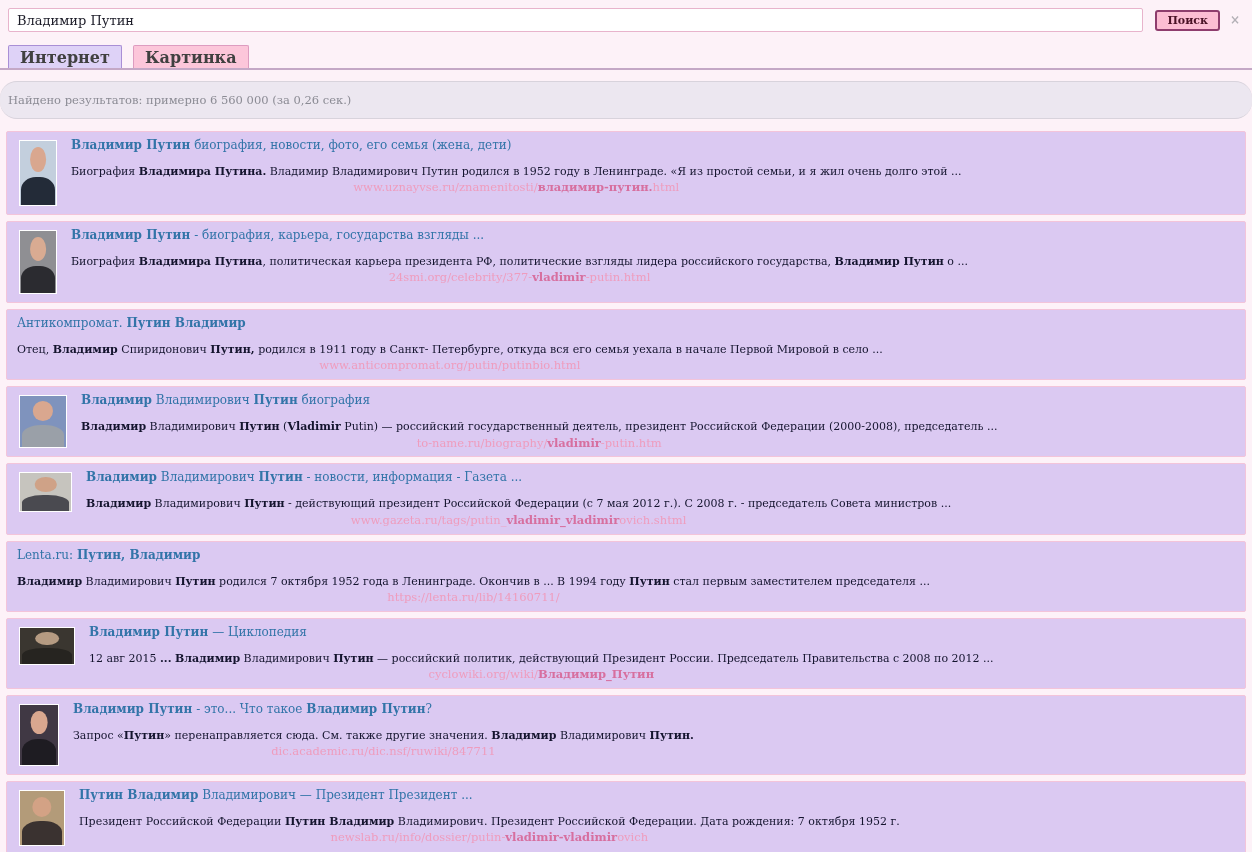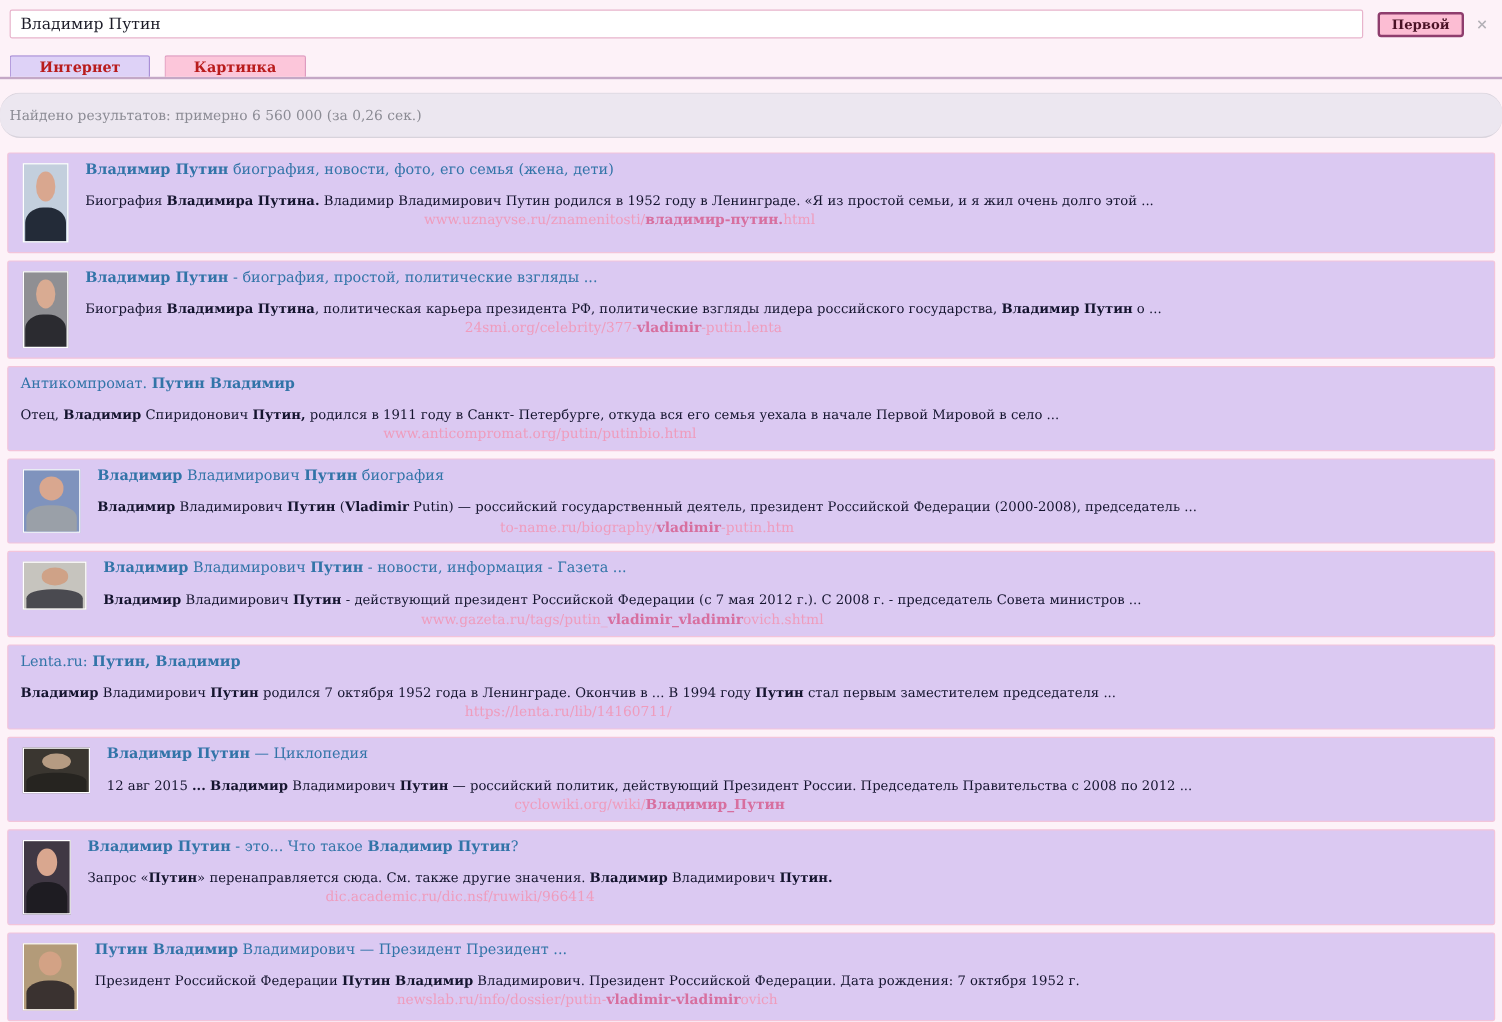--- a/index.html
+++ b/index.html
@@ -17,21 +17,21 @@
   
   .searchbar{display:flex;align-items:center;padding:8px 6px 0 8px;}
   .search-input{flex:1;height:24px;border:1px solid var(--input-border);border-radius:2px;
     background:#fff;padding:2px 8px;font-family:"DejaVu Serif",serif;font-size:13px;color:#1c1c28;outline:none;}
   .search-btn{margin-left:12px;padding:2px 10px;background:var(--button-bg);
     border:2px solid var(--button-border);border-radius:3px;font-family:"DejaVu Serif",serif;
     font-size:11px;font-weight:bold;color:var(--button-ink);cursor:pointer;}
   .close-x{margin:0 6px 0 10px;color:var(--close-gray);font-size:12px;font-weight:bold;cursor:pointer;line-height:1;}
   
   .tabs{margin-top:13px;padding-left:8px;border-bottom:2px solid var(--tabs-line);}
-  .tab{display:inline-block;padding:2px 24px 1px;font-size:12px;font-weight:bold;color:#b91c1c;
+  .tab{display:inline-block;padding:2px 11px 1px;font-size:16px;font-weight:bold;color:#404040;
     border:1px solid;border-bottom:none;border-radius:2px 2px 0 0;margin-right:6px;cursor:pointer;position:relative;top:0;}
   .tab.internet{background:var(--tab-internet-bg);border-color:var(--tab-internet-border);}
   .tab.picture{background:var(--tab-picture-bg);border-color:var(--tab-picture-border);}
   
   .stats{margin-top:11px;background:var(--stats-bg);border-top:1px solid var(--stats-border);
     border-bottom:1px solid var(--stats-border);padding:11px 8px;font-size:11.5px;color:var(--stats-ink);border-radius:17px;}
   
   .results{margin-top:12px;padding:0 6px;}
   .card{background:var(--card-bg);border:1px solid var(--card-border);border-radius:2px;
     margin-bottom:6px;padding:6px 10px;display:flex;align-items:flex-start;}
@@ -44,21 +44,21 @@
   .rurl{font-size:11.5px;line-height:1.3;color:var(--url-pink);margin-top:1px;text-align:center;}
   .rurl b{color:var(--url-pink-bold);}
 </style>
 </head>
 <body>
 
 <div>
 
   <div class="searchbar">
     <input class="search-input" type="text" value="Владимир Путин" style="">
-    <button class="search-btn">Первой</button>
+    <button class="search-btn">Поиск</button>
     <span class="close-x">×</span>
   </div>
 
   <div class="tabs">
     <span class="tab internet">Интернет</span>
     <span class="tab picture">Картинка</span>
   </div>
 
   <div class="stats">Найдено результатов: примерно 6 560 000 (за 0,26 сек.)</div>
 
@@ -73,23 +73,23 @@
       <div class="rsnippet"><span>Биография </span><b>Владимира Путина.</b><span> Владимир Владимирович Путин родился в 1952 году в Ленинграде. «Я из простой семьи, и я жил очень долго этой ...</span></div>
       <div class="rurl"><span>www.uznayvse.ru/znamenitosti/</span><b>владимир-путин.</b><span>html</span></div>
     </div>
   </div>
       <div class="card">
     <div class="thumb" style="width: 38px; height: 64px; background: rgb(143, 143, 147);">
       <span class="head" style="background: rgb(217, 171, 146);"></span>
       <span class="suit" style="background: rgb(43, 43, 48);"></span>
     </div>
     <div class="rbody">
-      <a class="rtitle"><b>Владимир Путин</b><span> - биография, простой, политические взгляды ...</span></a>
+      <a class="rtitle"><b>Владимир Путин</b><span> - биография, карьера, государства взгляды ...</span></a>
       <div class="rsnippet"><span>Биография </span><b>Владимира Путина</b><span>, политическая карьера президента РФ, политические взгляды лидера российского государства, </span><b>Владимир Путин</b><span> о ...</span></div>
-      <div class="rurl"><span>24smi.org/celebrity/377-</span><b>vladimir</b><span>-putin.lenta</span></div>
+      <div class="rurl"><span>24smi.org/celebrity/377-</span><b>vladimir</b><span>-putin.html</span></div>
     </div>
   </div>
       <div class="card">
 
     <div class="rbody">
       <a class="rtitle"><span>Антикомпромат. </span><b>Путин Владимир</b></a>
       <div class="rsnippet"><span>Отец, </span><b>Владимир</b><span> Спиридонович </span><b>Путин,</b><span> родился в 1911 году в Санкт- Петербурге, откуда вся его семья уехала в начале Первой Мировой в село ...</span></div>
       <div class="rurl"><span>www.anticompromat.org/putin/putinbio.html</span></div>
     </div>
   </div>
@@ -135,21 +135,21 @@
     </div>
   </div>
       <div class="card">
     <div class="thumb" style="width: 40px; height: 62px; background: rgb(64, 56, 68);">
       <span class="head" style="background: rgb(217, 167, 143);"></span>
       <span class="suit" style="background: rgb(30, 28, 34);"></span>
     </div>
     <div class="rbody">
       <a class="rtitle"><b>Владимир Путин</b><span> - это... Что такое </span><b>Владимир Путин</b><span>?</span></a>
       <div class="rsnippet"><span>Запрос «</span><b>Путин</b><span>» перенаправляется сюда. См. также другие значения. </span><b>Владимир</b><span> Владимирович </span><b>Путин.</b></div>
-      <div class="rurl"><span>dic.academic.ru/dic.nsf/ruwiki/966414</span></div>
+      <div class="rurl"><span>dic.academic.ru/dic.nsf/ruwiki/847711</span></div>
     </div>
   </div>
       <div class="card">
     <div class="thumb" style="width: 46px; height: 56px; background: rgb(179, 155, 121);">
       <span class="head" style="background: rgb(211, 162, 133);"></span>
       <span class="suit" style="background: rgb(58, 50, 48);"></span>
     </div>
     <div class="rbody">
       <a class="rtitle"><b>Путин Владимир</b><span> Владимирович — Президент Президент ...</span></a>
       <div class="rsnippet"><span>Президент Российской Федерации </span><b>Путин Владимир</b><span> Владимирович. Президент Российской Федерации. Дата рождения: 7 октября 1952 г.</span></div>

